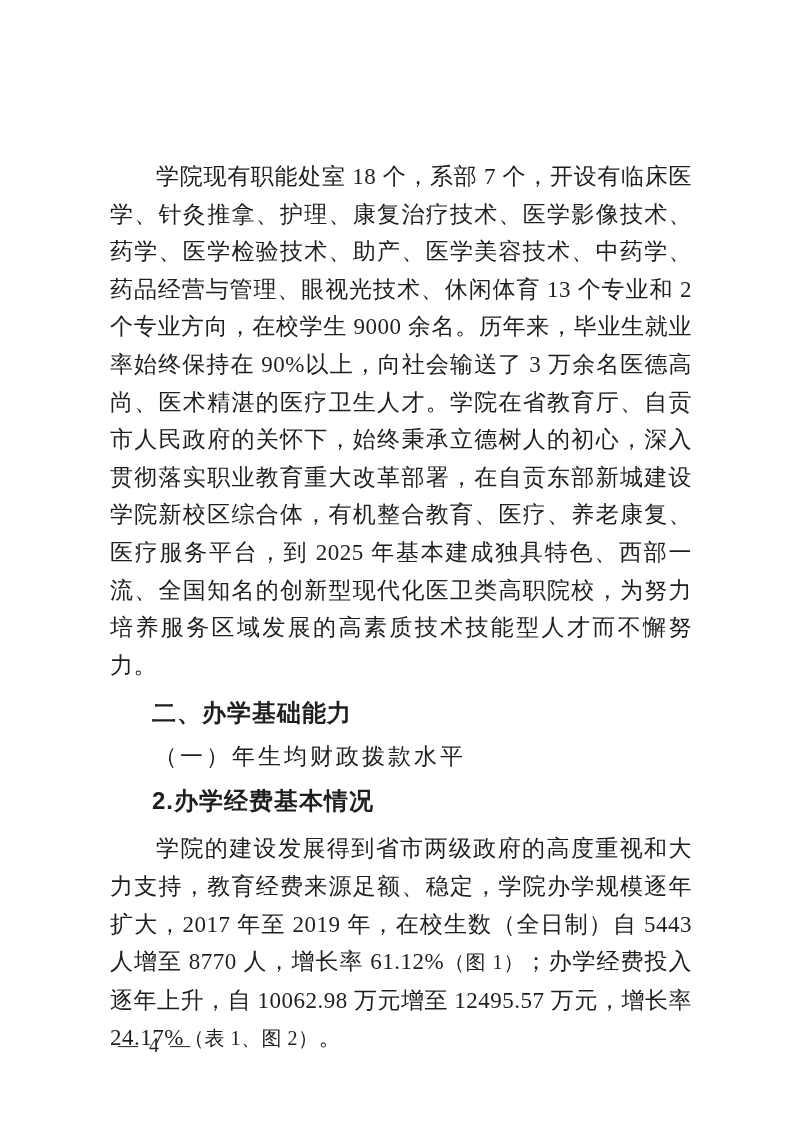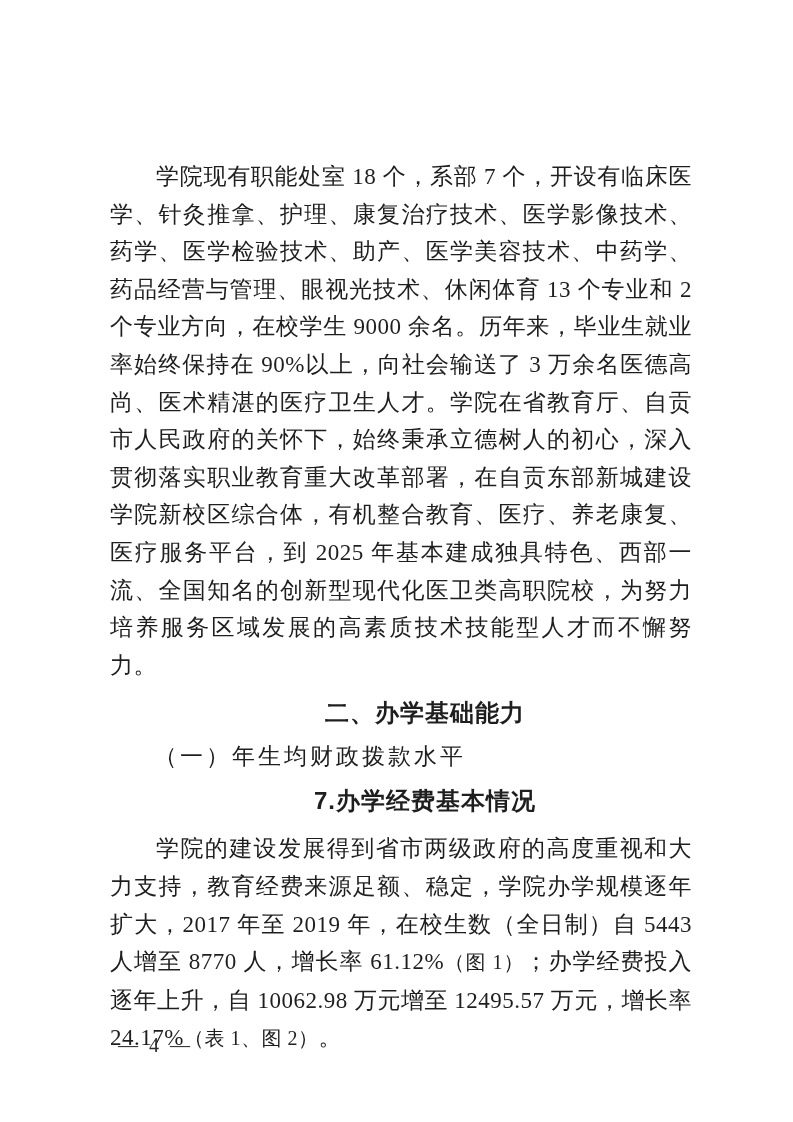--- a/index.html
+++ b/index.html
@@ -35,21 +35,20 @@
   }
   .h-section, .h-item {
     margin: 4px;
     font-size: 24px;
     line-height: 38px;
     font-weight: 700;
     font-family: "Liberation Sans", "DejaVu Sans", sans-serif;
     color: #1e1e1e;
     padding-left: 48px;
     letter-spacing: 1px;
-    text-align: center;
   }
   .h-subsection {
     margin: 6px;
     font-size: 23px;
     line-height: 38px;
     font-weight: 400;
     font-family: "Liberation Serif", "DejaVu Serif", serif;
     color: #1e1e1e;
     padding-left: 48px;
     letter-spacing: 3px;
@@ -73,20 +72,20 @@
 
 <div class="page">
   <div class="text-block">
 
     <p class="body-para">学院现有职能处室 18 个，系部 7 个，开设有临床医学、针灸推拿、护理、康复治疗技术、医学影像技术、药学、医学检验技术、助产、医学美容技术、中药学、药品经营与管理、眼视光技术、休闲体育 13 个专业和 2 个专业方向，在校学生 9000 余名。历年来，毕业生就业率始终保持在 90%以上，向社会输送了 3 万余名医德高尚、医术精湛的医疗卫生人才。学院在省教育厅、自贡市人民政府的关怀下，始终秉承立德树人的初心，深入贯彻落实职业教育重大改革部署，在自贡东部新城建设学院新校区综合体，有机整合教育、医疗、养老康复、医疗服务平台，到 2025 年基本建成独具特色、西部一流、全国知名的创新型现代化医卫类高职院校，为努力培养服务区域发展的高素质技术技能型人才而不懈努力。</p>
 
     <h2 class="h-section">二、办学基础能力</h2>
 
     <h3 class="h-subsection">（一）年生均财政拨款水平</h3>
 
-    <h4 class="h-item">7.办学经费基本情况</h4>
+    <h4 class="h-item">2.办学经费基本情况</h4>
 
     <p class="body-para"><span>学院的建设发展得到省市两级政府的高度重视和大力支持，教育经费来源足额、稳定，学院办学规模逐年扩大，2017 年至 2019 年，在校生数（全日制）自 5443 人增至 8770 人，增长率 61.12%</span><span class="ref-note">（图 1）</span><span>；办学经费投入逐年上升，自 10062.98 万元增至 12495.57 万元，增长率 24.17%</span><span class="ref-note">（表 1、图 2）</span><span>。</span></p>
 
   </div>
 
   <div class="page-number">— 4 —</div>
 </div>
 
 </body></html>

